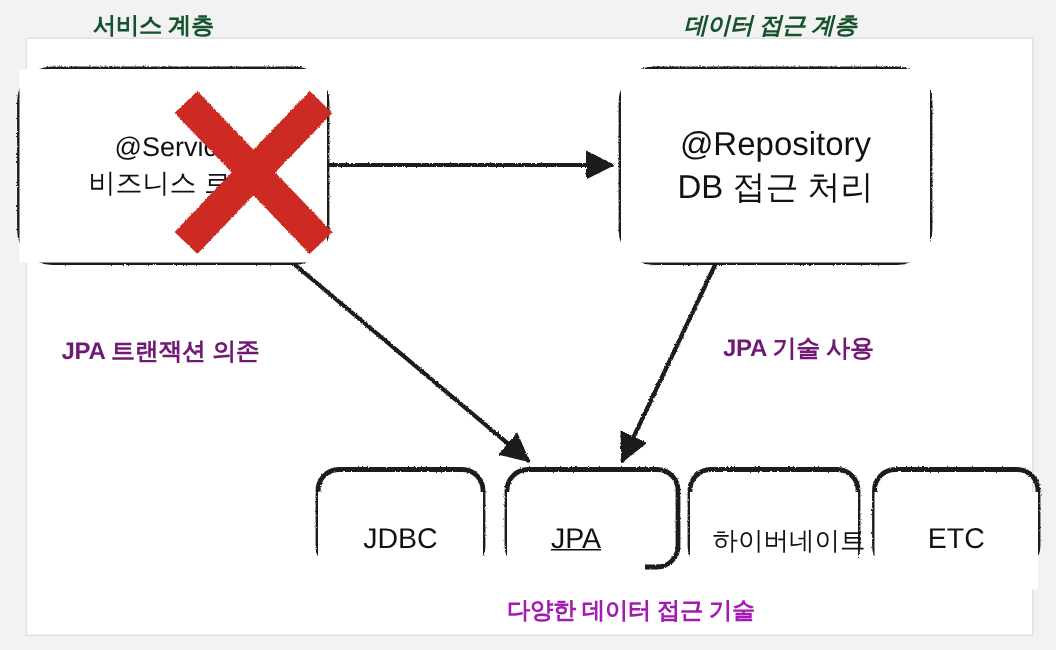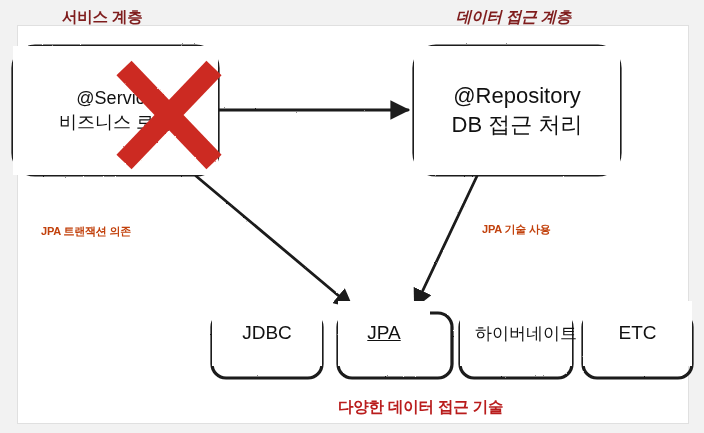--- a/index.html
+++ b/index.html
@@ -30,41 +30,41 @@
     left: 0;
     top: 0;
     width: 704px;
     height: 433px;
     pointer-events: none;
   }
 
   
   .section-label {
     position: absolute;
-    color: #7f1d1d;
+    color: #14532d;
     font-size: 15.5px;
     font-weight: bold;
     white-space: nowrap;
     letter-spacing: -0.2px;
   }
   #label-service-layer  { left: 62px;  top: 7px; }
   #label-data-layer     { left: 456px; top: 7px; font-style: italic; }
 
   
   .edge-label {
     position: absolute;
-    color: #c2410c;
-    font-size: 11px;
+    color: #701a75;
+    font-size: 16px;
     font-weight: bold;
     white-space: nowrap;
     letter-spacing: -0.2px;
   }
   #label-jpa-tx      { left: 41px;  top: 224px; }
   #label-jpa-tech    { left: 482px; top: 222px; }
-  #label-bottom-cap  { left: 338px; top: 397px; color:#b91c1c; font-size:15.5px;}
+  #label-bottom-cap  { left: 338px; top: 397px; color:#a21caf; font-size:15.5px;}
 
   
   .node-box {
     position: absolute;
     background: #ffffff;
     display: flex;
     flex-direction: column;
     align-items: center;
     justify-content: center;
     text-align: center;
@@ -78,21 +78,21 @@
     left: 13px;  top: 46px;
     width: 205px; height: 129px;
     font-size: 18px;
   }
   #box-repository {
     left: 414px; top: 46px;
     width: 206px; height: 129px;
     font-size: 22px;
   }
   .tech-box {
-    top: 301px;
+    top: 328px;
     height: 65px;
     font-size: 19px;
     font-weight: 500;
   }
   #box-jdbc       { left: 212px; width: 110px; }
   #box-jpa        { left: 338px; width: 92px; text-decoration: underline; }
   #box-hibernate  { left: 460px; width: 112px; font-size: 17px; padding-left: 20px; }
   #box-etc        { left: 583px; width: 109px; text-align: center; }
 
   

